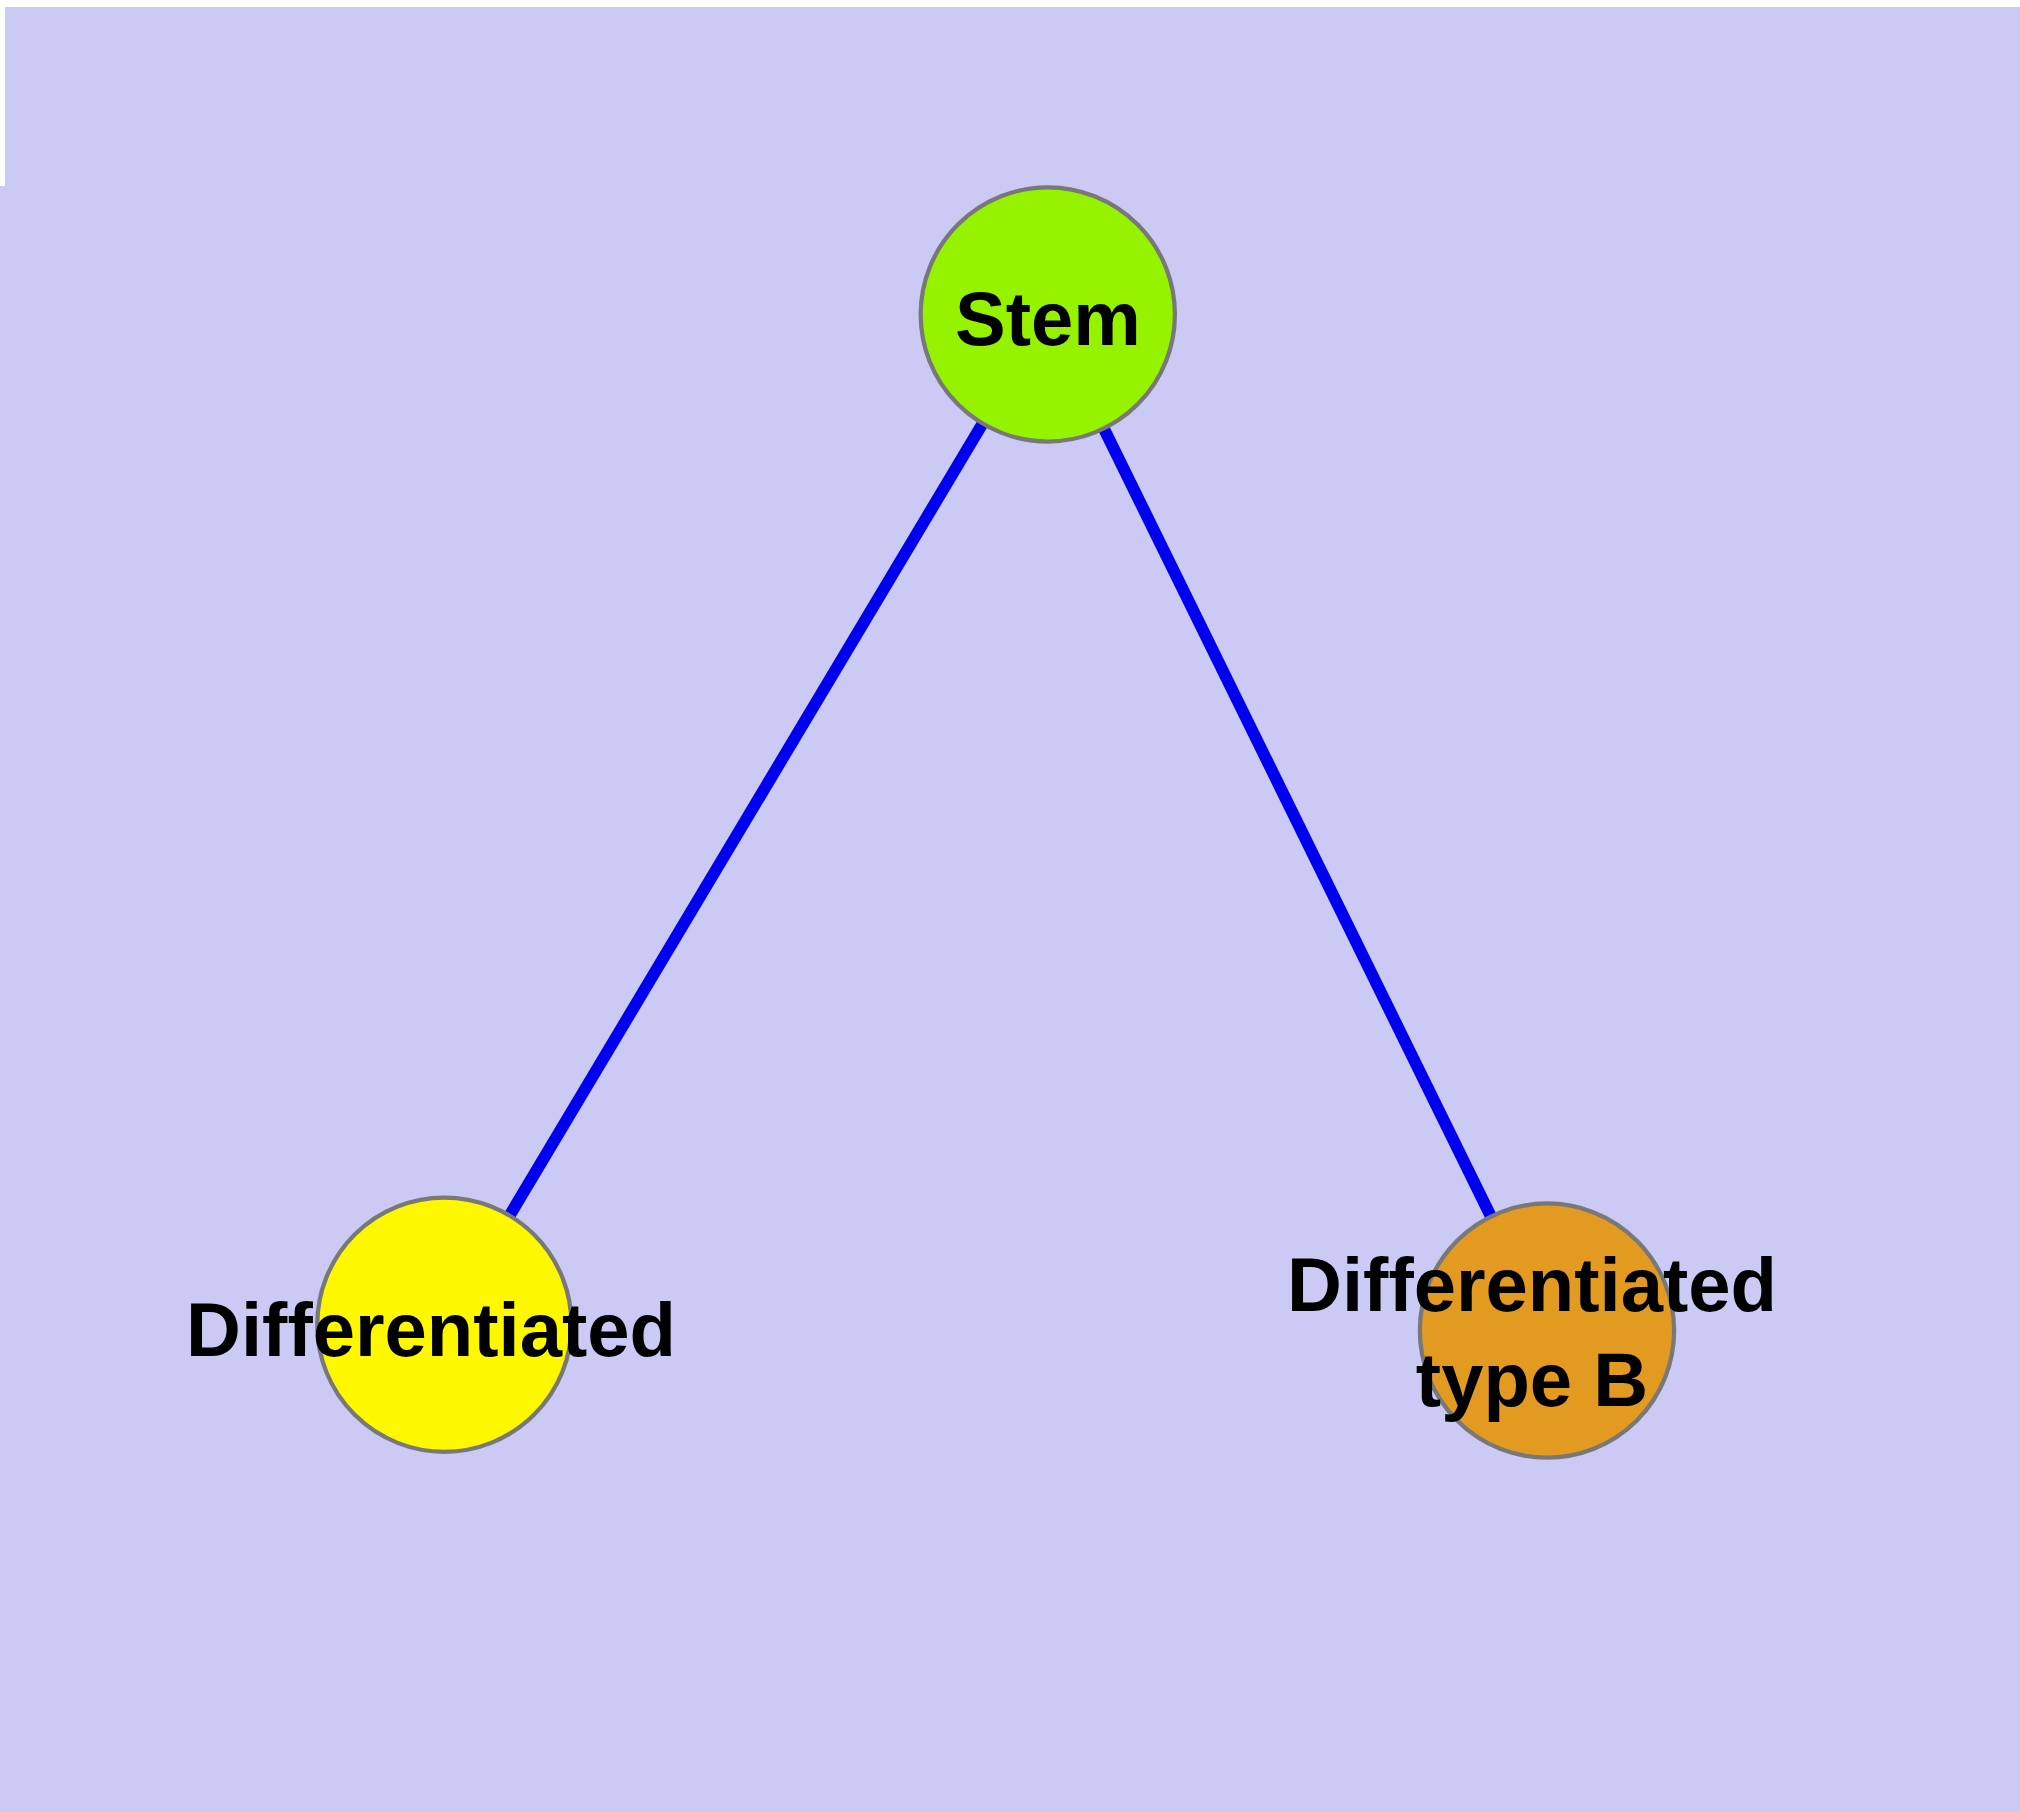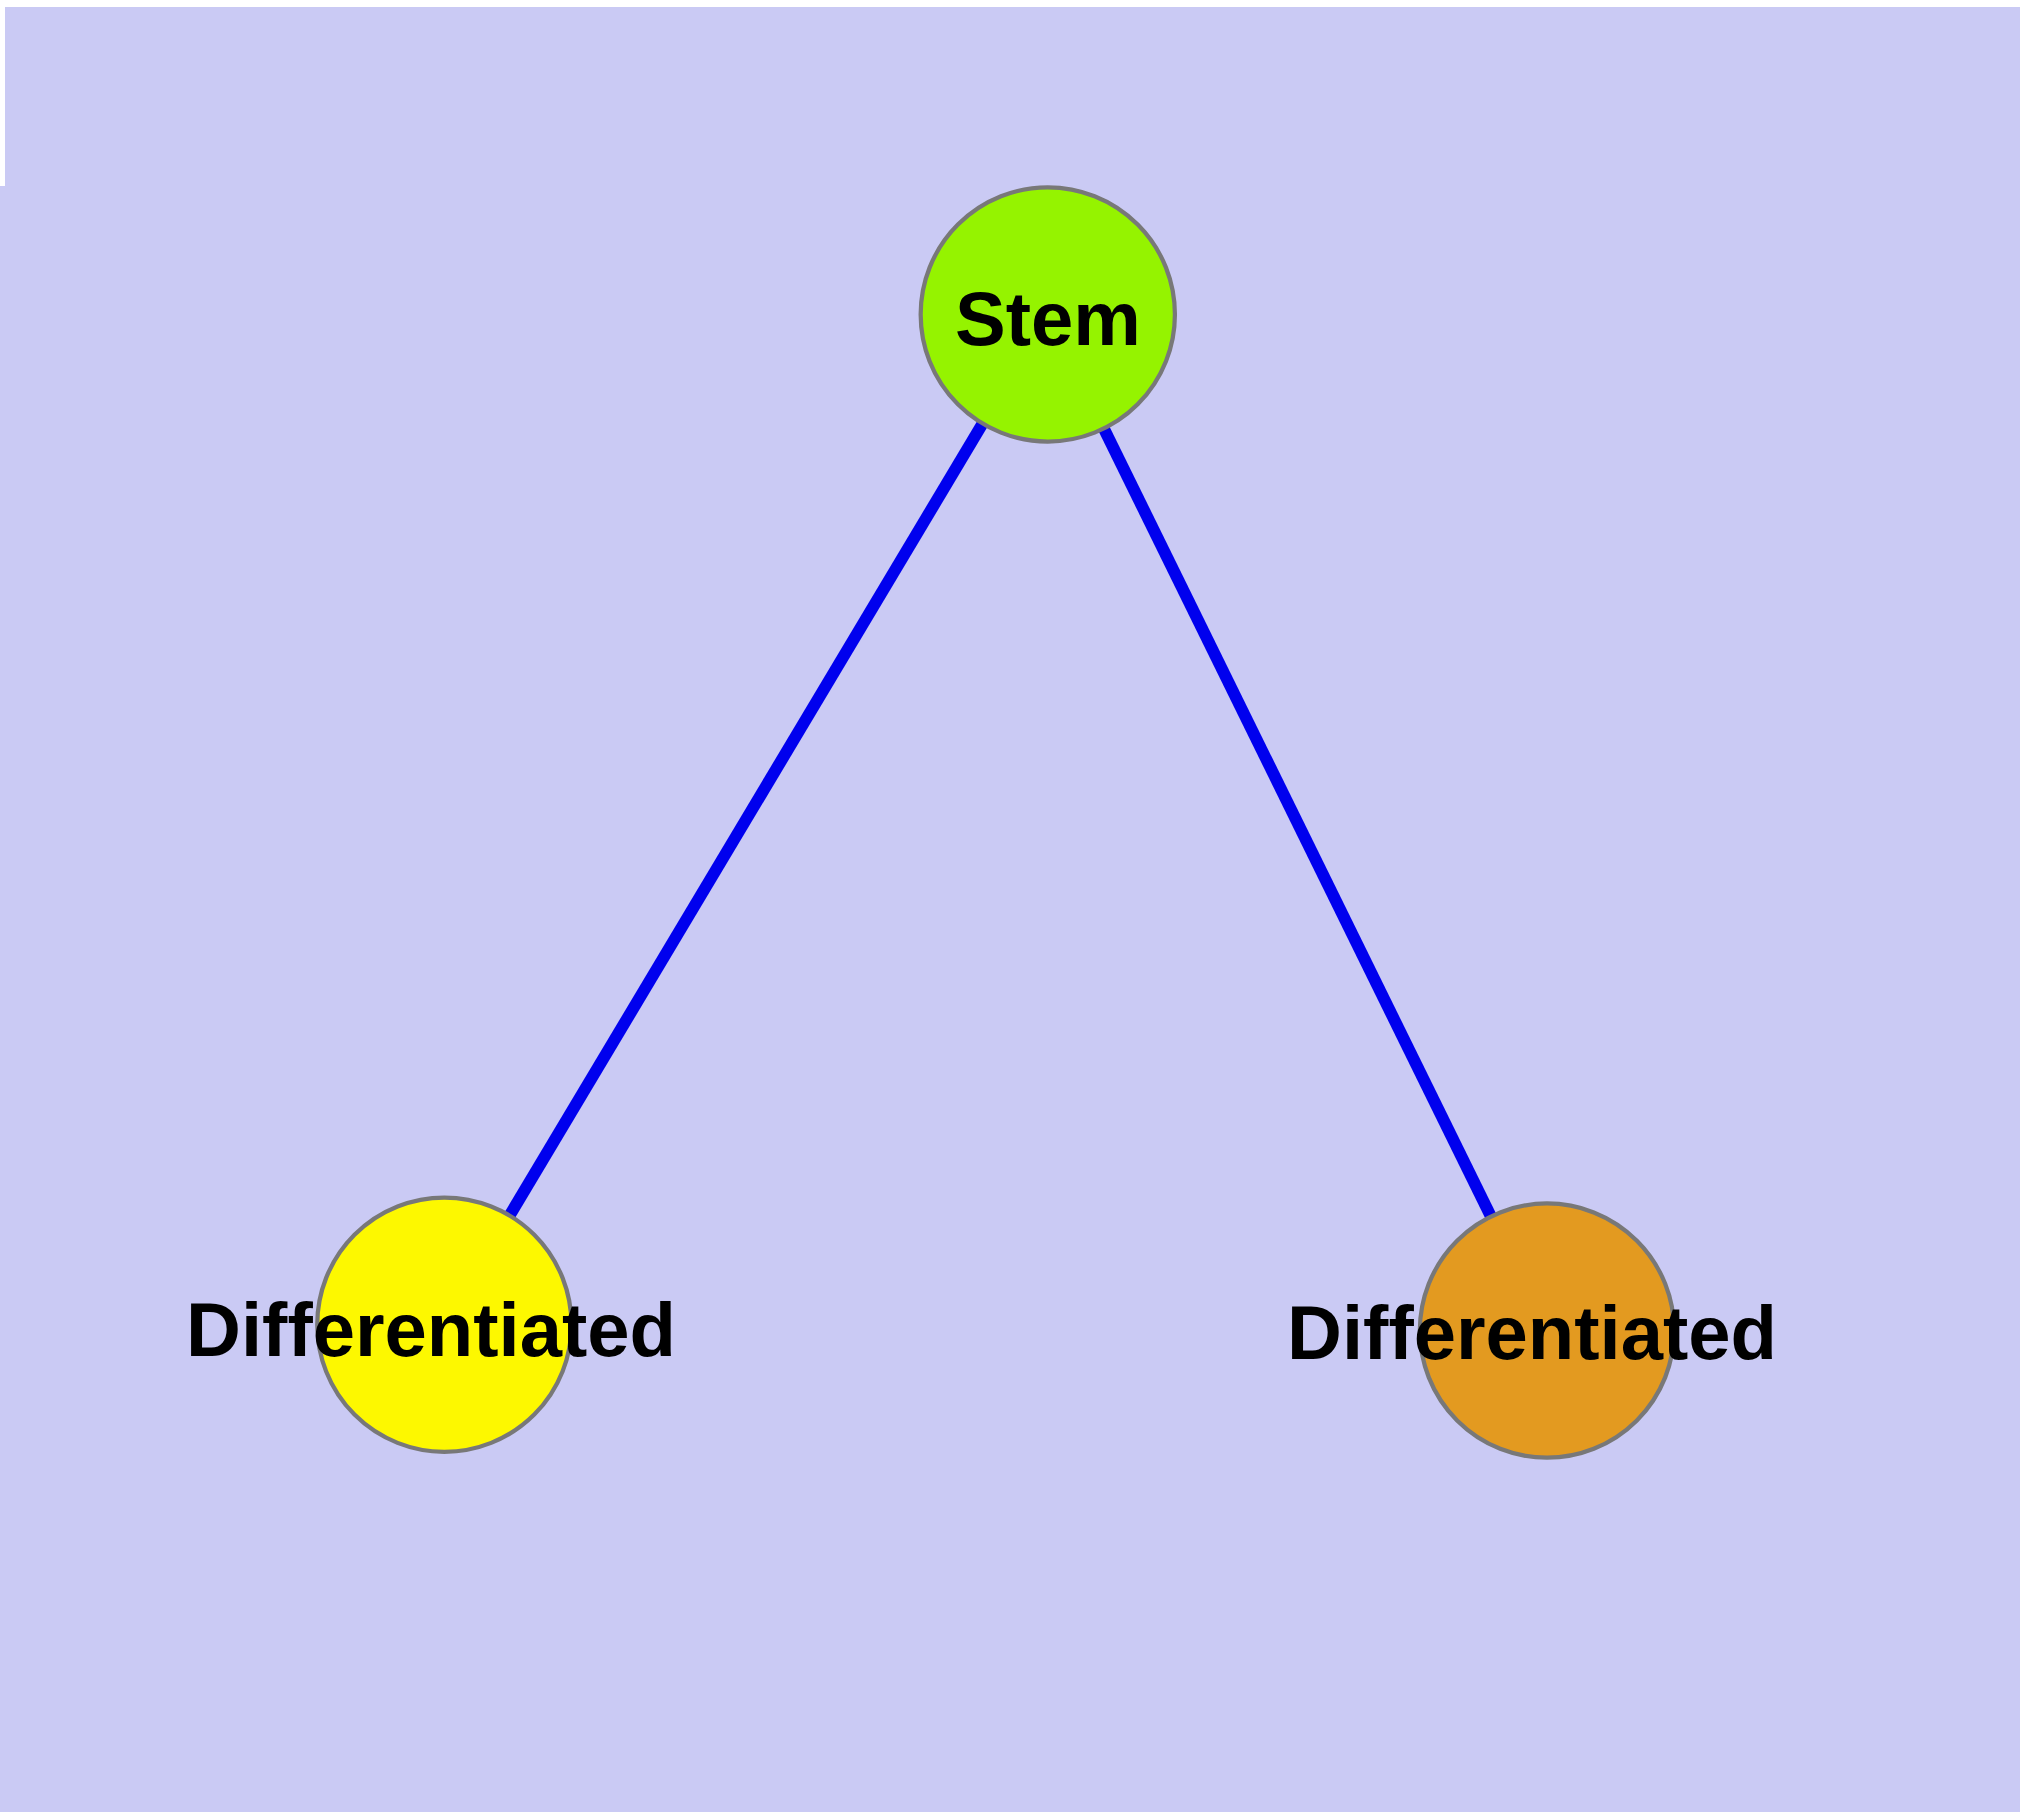--- a/index.html
+++ b/index.html
@@ -86,19 +86,20 @@
     <div class="node-label" style="left: 1048px; top: 318px;">
       <div>Stem</div>
     </div>
 
     <div class="node-label" style="left: 431px; top: 1329px;">
       <div>Differentiated</div>
     </div>
 
     <div class="node-label" style="left: 1532px; top: 1332px;">
       <div>Differentiated</div>
+      <div>type B</div>
     </div>
 
     <div id="top-edge-strip"></div>
     <div id="left-edge-strip"></div>
   </div>
 </div>
 
 
 </body></html>

